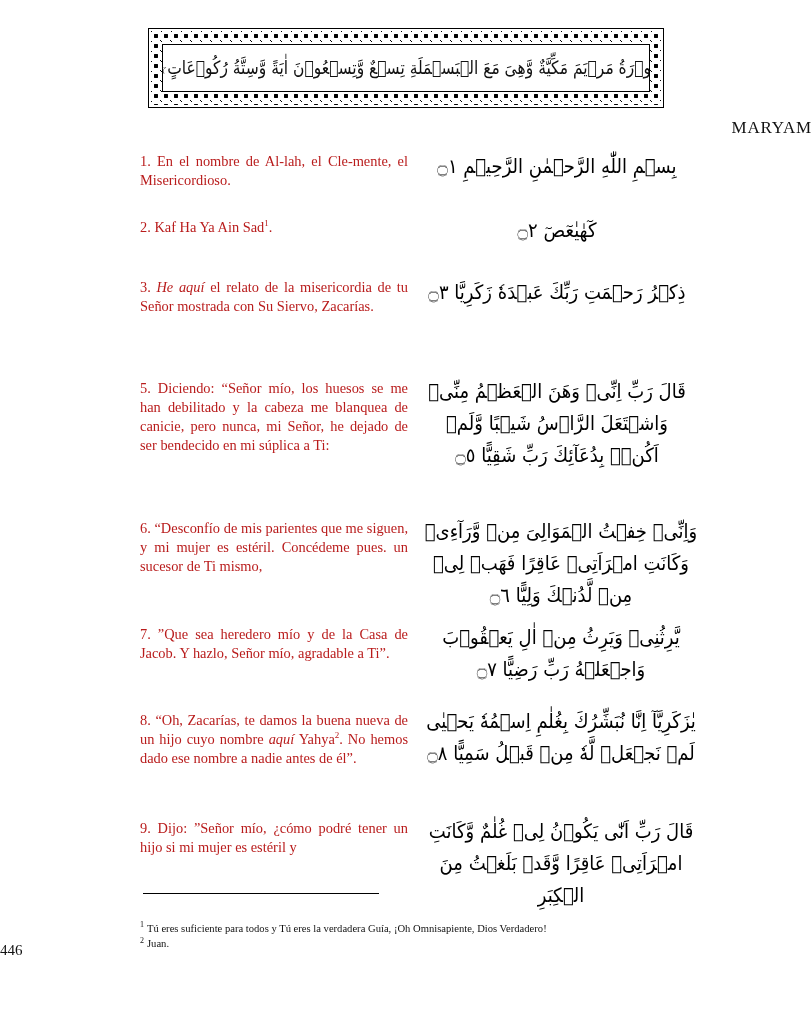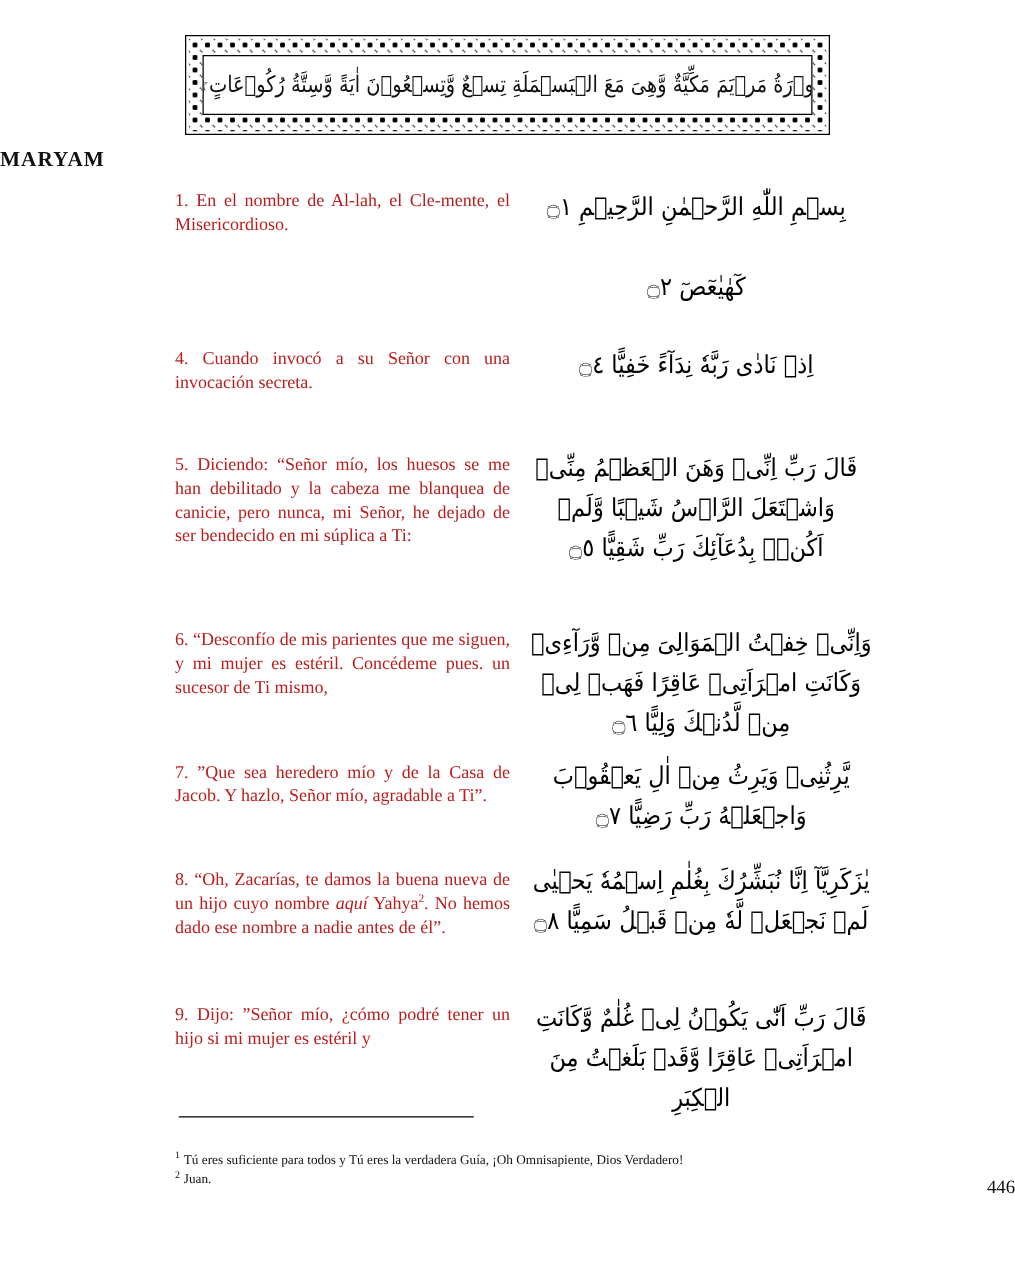--- a/index.html
+++ b/index.html
@@ -65,23 +65,23 @@
   .banner-star{
     font-size:13px;
     padding-left:8px;
     vertical-align:middle;
   }
 
   
   .surah-title{
     position:absolute;
     left:0;right:0;top:118px;
-    text-align:left;
+    text-align:right;
     font-family:"Liberation Serif","DejaVu Serif",serif;
-    font-weight:bold;
+    font-weight:normal;
     font-size:17px;
     letter-spacing:.8px;
   }
 
   
   .body{
     position:absolute;
     left:140px; top:152px;
     width:552px;
     height:718px;
@@ -144,21 +144,21 @@
     font-size:10.6px;
     line-height:1.42;
   }
   .fn{ display:block; white-space:nowrap; }
   .fn sup{ font-size:8px; vertical-align:super; line-height:0; margin-right:3px; }
 
   
   .page-number{
     position:absolute;
     left:0;right:0;top:942px;
-    text-align:right;
+    text-align:left;
     font-size:15px;
   }
 </style>
 </head>
 <body>
 
 <div class="page">
 
   <div class="banner-wrap">
     <div class="banner-outer">
@@ -175,28 +175,29 @@
   <div class="surah-title">MARYAM</div>
 
   <div class="body">
 
     <div class="verse v1" style="min-height:52px;">
       <div class="es"><span class="num">1.</span> En el nombre de Al-lah, el Cle-mente, el Misericordioso.</div>
       <div class="ar">بِسۡمِ اللّٰهِ الرَّحۡمٰنِ الرَّحِيۡمِ ۝١</div>
     </div>
 
     <div class="verse v2" style="min-height:46px;">
+      <div class="es"><span class="num">2.</span> Kaf Ha Ya Ain Sad<sup>1</sup>.</div>
       <div class="ar">كٓهٰيٰعٓصٓ ۝٢</div>
     </div>
 
-
-    <div class="verse v4" style="min-height:56px;">
-      <div class="es"><span class="num">4.</span> Cuando invocó a su Señor con una invocación secreta.</div>
-      <div class="ar">اِذۡ نَادٰى رَبَّهٗ نِدَآءً خَفِيًّا ۝٤</div>
-    </div>
+    <div class="verse v3" style="min-height:72px;">
+      <div class="es"><span class="num">3.</span> <i>He aquí</i> el relato de la misericordia de tu Señor mostrada con Su Siervo, Zacarías.</div>
+      <div class="ar">ذِكۡرُ رَحۡمَتِ رَبِّكَ عَبۡدَهٗ زَكَرِيَّا ۝٣</div>
+    </div>
+
 
     <div class="verse v5" style="min-height:112px;margin-top:29px;">
       <div class="es"><span class="num">5.</span> Diciendo: “Señor mío, los huesos se me han debilitado y la cabeza me blanquea de canicie, pero nunca, mi Señor, he dejado de ser bendecido en mi súplica a Ti:</div>
       <div class="ar">قَالَ رَبِّ اِنِّىۡ وَهَنَ الۡعَظۡمُ مِنِّىۡ وَاشۡتَعَلَ الرَّاۡسُ شَيۡبًا وَّلَمۡ اَكُنۡۢ بِدُعَآئِكَ رَبِّ شَقِيًّا ۝٥</div>
     </div>
 
     <div class="verse v6" style="min-height:92px;margin-top:28px;">
       <div class="es"><span class="num">6.</span> “Desconfío de mis parientes que me siguen, y mi mujer es estéril. Concédeme pues. un sucesor de Ti mismo,</div>
       <div class="ar wide">وَاِنِّىۡ خِفۡتُ الۡمَوَالِىَ مِنۡ وَّرَآءِىۡ وَكَانَتِ امۡرَاَتِىۡ عَاقِرًا فَهَبۡ لِىۡ مِنۡ لَّدُنۡكَ وَلِيًّا ۝٦</div>
     </div>

